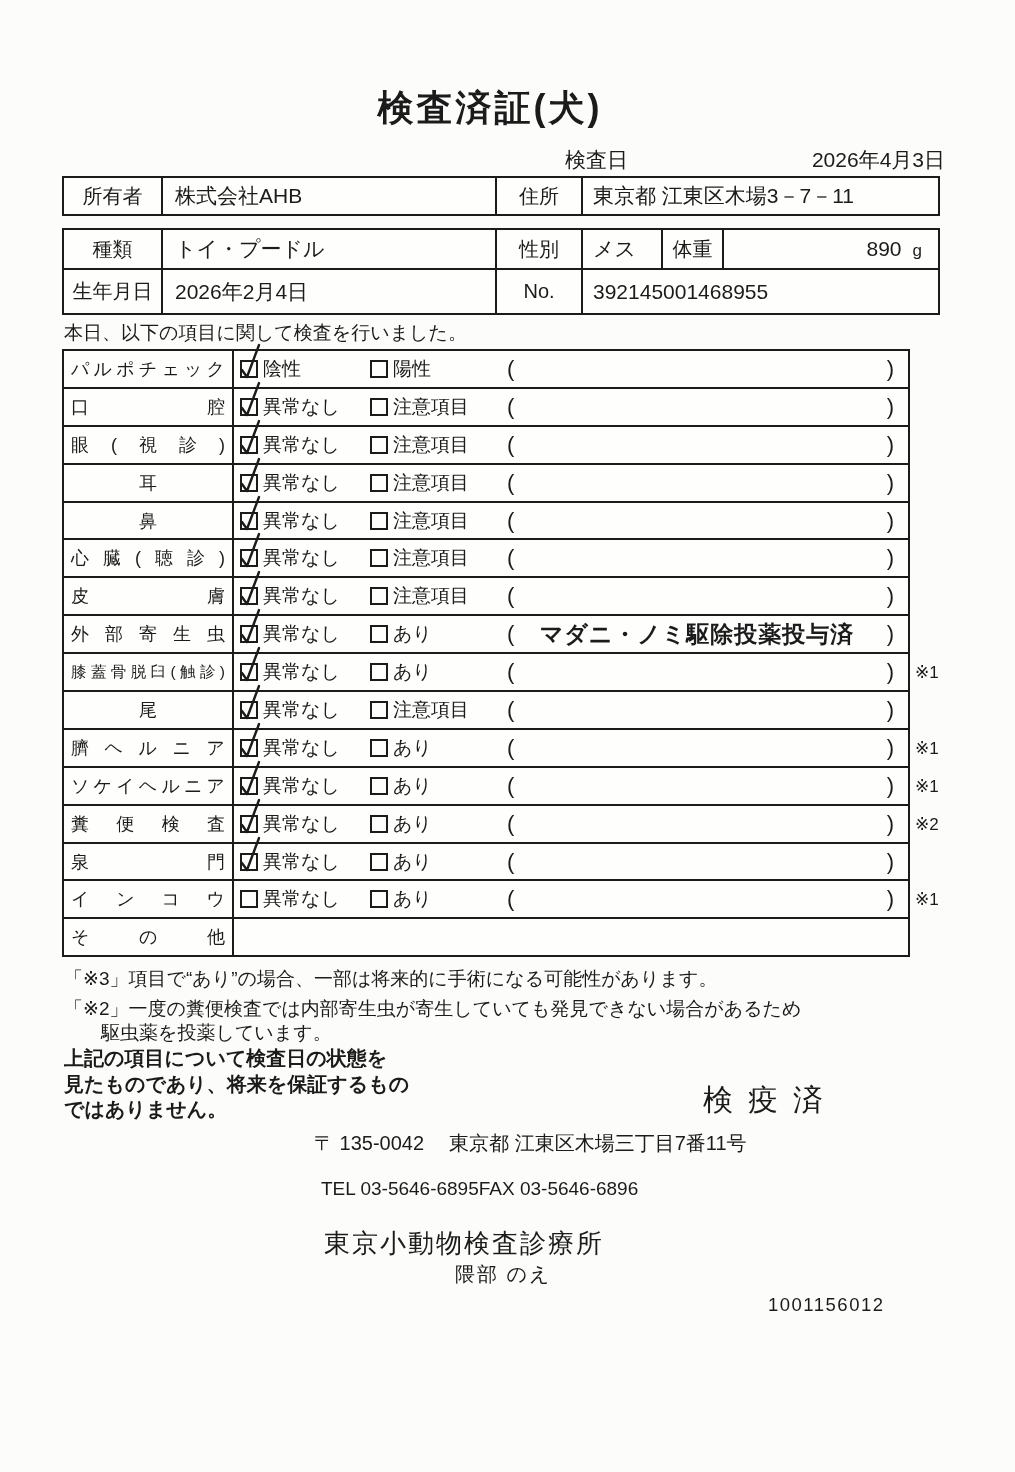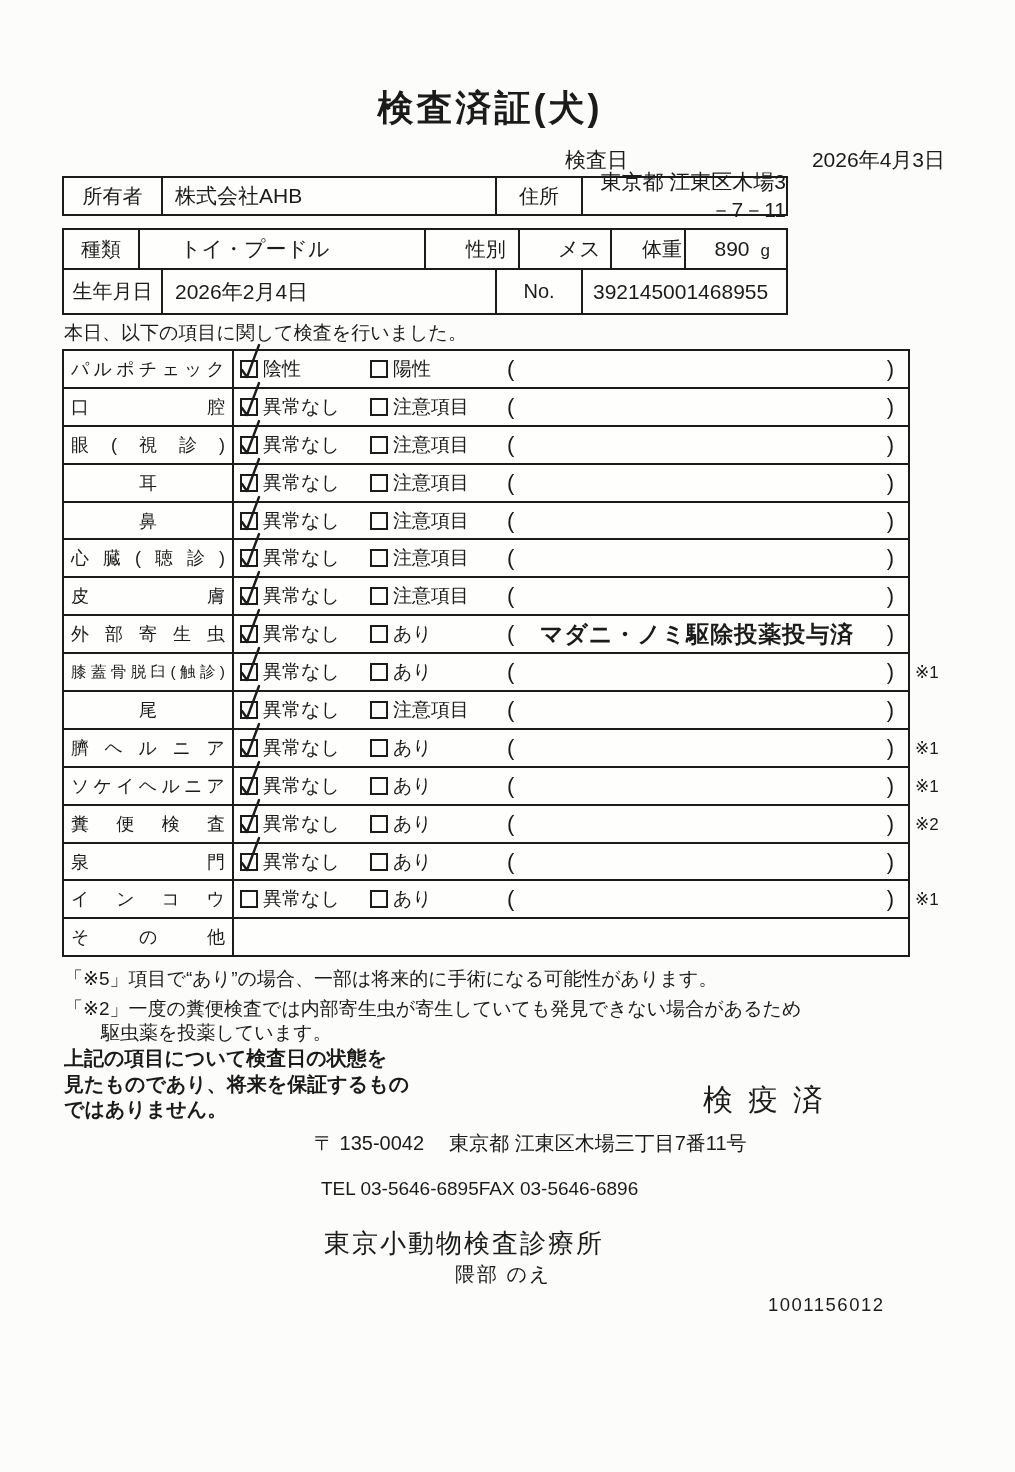--- a/index.html
+++ b/index.html
@@ -9,26 +9,26 @@
     font-family:"Liberation Sans","DejaVu Sans",sans-serif;
     overflow:hidden;
   }
   
   .title{position:absolute;top:84px;left:0;width:980px;text-align:center;
     font-size:36px;font-weight:700;letter-spacing:3px;}
   .date-label{position:absolute;top:146px;left:565px;font-size:21px;font-weight:500;}
   .date-value{position:absolute;top:146px;right:70px;width:250px;text-align:right;
     font-size:21px;font-weight:500;}
   
-  .htable{position:absolute;left:62px;width:726px;border:2px solid #1b1b1b;
+  .htable{position:absolute;left:62px;width:878px;border:2px solid #1b1b1b;
     box-sizing:border-box;background:#fefefd;}
   .t1{top:176px;height:40px;display:flex;}
   .t2{top:228px;}
   .t2row{display:flex;height:40px;box-sizing:border-box;}
-  .t2row.first{border-bottom:2px solid #1b1b1b;gap:28px;}
+  .t2row.first{border-bottom:2px solid #1b1b1b;}
   .t2row.second{height:43px;}
   .hcell{display:flex;align-items:center;box-sizing:border-box;font-size:20px;}
   .hlabel{justify-content:center;border-right:2px solid #1b1b1b;font-weight:500;}
   .w-label1{width:99px;}
   .w-value1{width:334px;border-right:2px solid #1b1b1b;padding-left:12px;font-size:21px;}
   .w-label2{width:86px;}
   .w-sex{width:80px;border-right:2px solid #1b1b1b;padding-left:10px;font-size:21px;}
   .w-wlabel{width:61px;}
   .w-weight{flex:1;justify-content:flex-end;padding-right:16px;font-size:21px;gap:11px;}
   .w-weight .unit{font-size:17px;padding-top:3px;}
@@ -570,21 +570,21 @@
         
         
         
         
         
       </div>
       <span class="row-note"></span>
     </div>
   </div>
 
-  <div class="fn fn1">「※5」項目で“あり”の場合、一部は将来的に手術になる可能性があります。</div>
+  <div class="fn fn1">「※3」項目で“あり”の場合、一部は将来的に手術になる可能性があります。</div>
   <div class="fn fn2">「※2」一度の糞便検査では内部寄生虫が寄生していても発見できない場合があるため</div>
   <div class="fn fn3">駆虫薬を投薬しています。</div>
 
   <div class="disclaimer">
     <div>上記の項目について検査日の状態を</div>
     <div>見たものであり、将来を保証するもの</div>
     <div>ではありません。</div>
   </div>
 
   <div class="stamp">検疫済</div>

